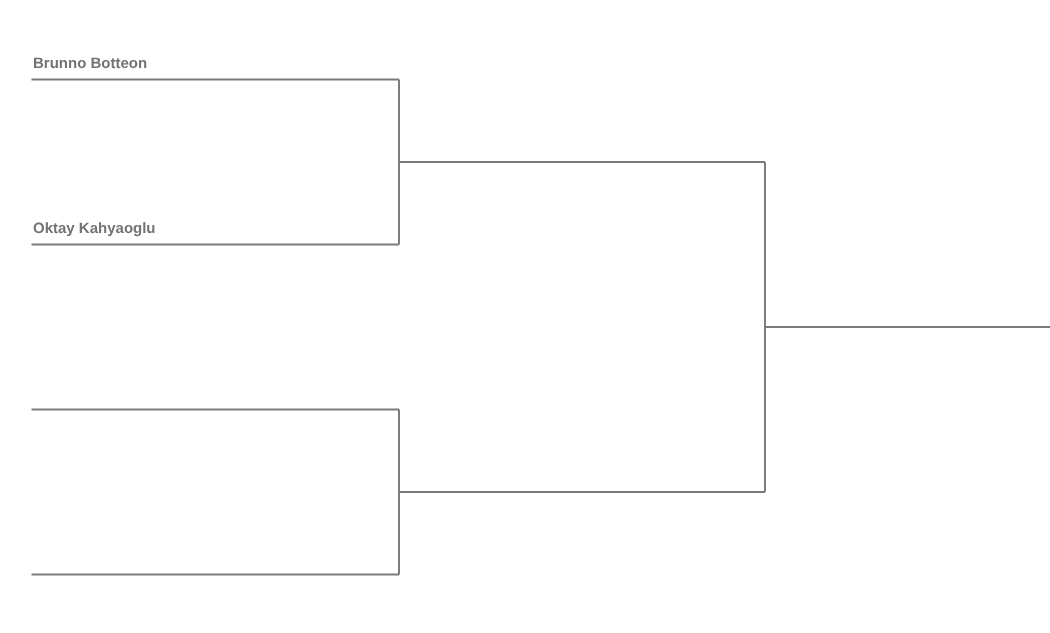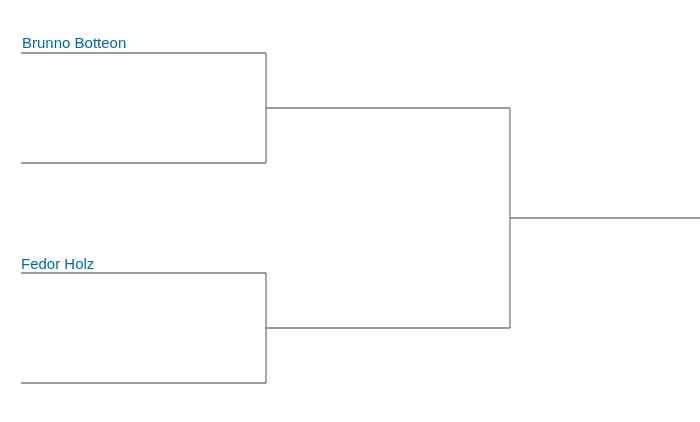--- a/index.html
+++ b/index.html
@@ -17,24 +17,25 @@
     .bracket {
       position: absolute;
       left: 0;
       top: 0;
       width: 700px;
       height: 422px;
     }
     .name {
       position: absolute;
       left: 22px;
-      font-size: 15px;
-      color: #0369a1;
+      font-size: 10px;
+      color: #737373;
       line-height: 17px;
       white-space: nowrap;
+      font-weight: bold;
     }
     svg.lines {
       position: absolute;
       left: 0;
       top: 0;
     }
   </style>
 </head>
 <body>
 
@@ -53,19 +54,19 @@
 
       <line x1="266" y1="108" x2="510" y2="108"></line>
       <line x1="266" y1="328" x2="510" y2="328"></line>
       <line x1="510" y1="108" x2="510" y2="328"></line>
 
       <line x1="510" y1="218" x2="700" y2="218"></line>
     </g>
   </svg>
 
   <div class="name" style="top:34px;">Brunno Botteon</div>
-  <div class="name" style="left:21px; top:255px;">Fedor Holz</div>
+  <div class="name" style="top:144px;">Oktay Kahyaoglu</div>
 
   <div class="name" style="left:268px; top:89px;"></div>
   <div class="name" style="left:268px; top:309px;"></div>
   <div class="name" style="left:512px; top:199px;"></div>
 
 </div>
 
 </body></html>

